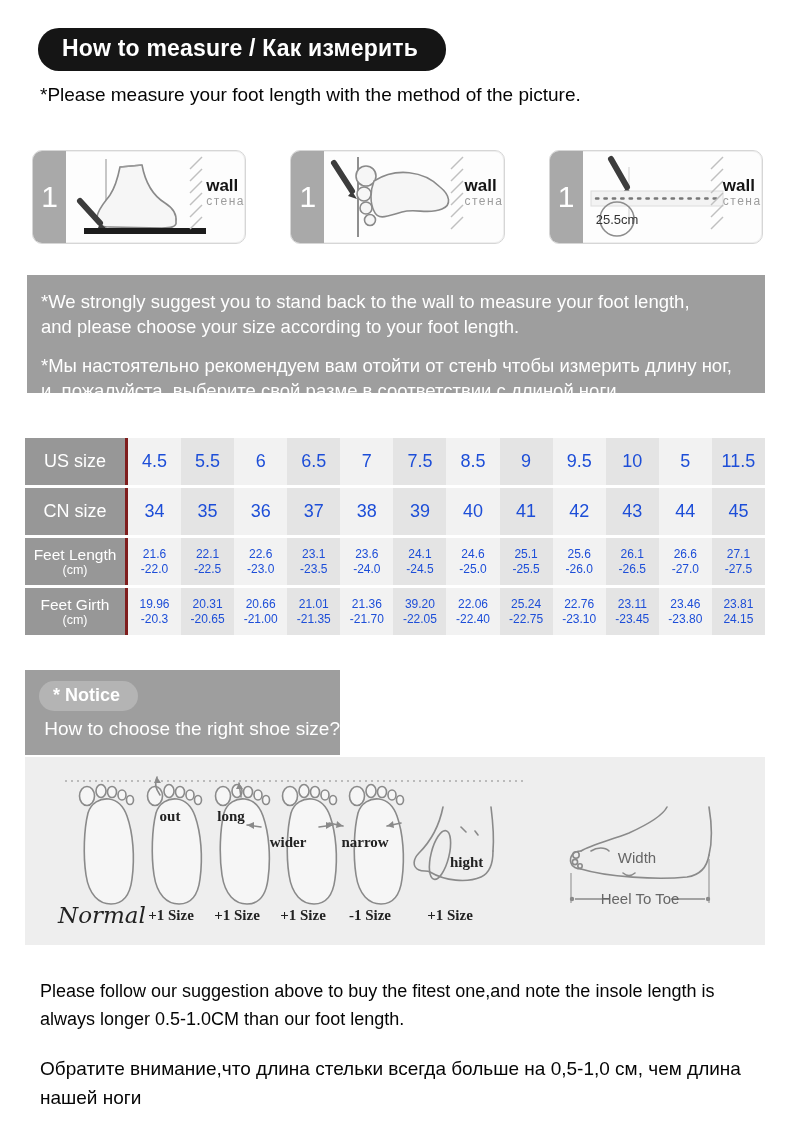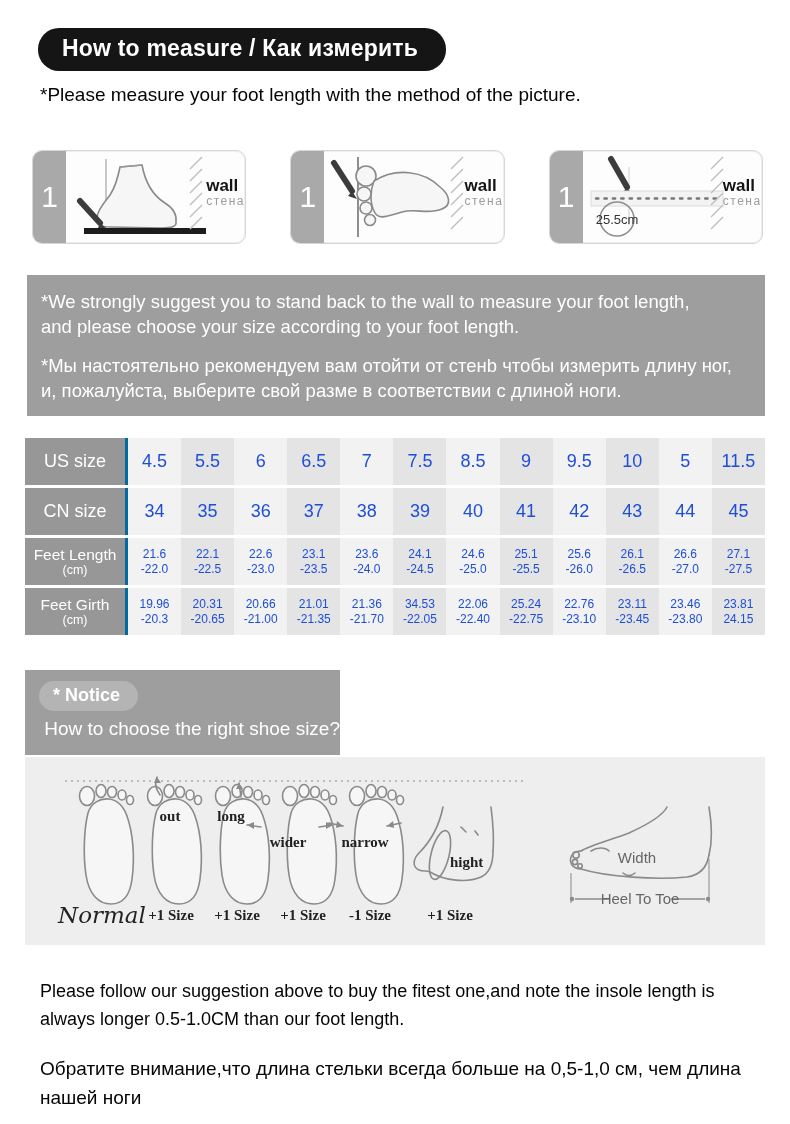--- a/index.html
+++ b/index.html
@@ -16,29 +16,29 @@
   .panel{width:215px;height:92px;background:#fdfdfd;border:1px solid #d6d6d6;
          border-radius:10px;display:flex;overflow:hidden;box-shadow:0 0 0 1px #eee inset;}
   .panel-band{width:33px;background:#a9a9a9;color:#fff;font-size:30px;
               display:flex;align-items:center;justify-content:center;flex:0 0 33px;}
   .panel-body{position:relative;flex:1;}
   .wall-label{position:absolute;right:3px;top:26px;text-align:left;line-height:1.05;}
   .wall-en{font-size:17px;font-weight:700;color:#141414;}
   .wall-ru{font-size:12px;color:#9d9d9d;letter-spacing:1.5px;}
 
   
-  .instruction-box{position:absolute;left:27px;top:275px;width:738px;height:141px;
+  .instruction-box{position:absolute;left:27px;top:275px;width:738px;height:118px;
                    background:#9e9e9e;color:#fff;box-sizing:border-box;padding:15px 14px;}
   .instruction-box p{margin:0 0 14px 0;font-size:18.5px;line-height:1.35;white-space:pre-line;}
 
   
   .size-table{position:absolute;left:25px;top:438px;width:740px;display:grid;
               grid-template-columns:103px repeat(12,1fr);grid-auto-rows:47px;row-gap:3px;}
   .th{background:#979797;color:#fff;display:flex;flex-direction:column;align-items:center;
-      justify-content:center;border-right:3px solid #0369a1;text-align:center;}
+      justify-content:center;border-right:3px solid #7f1d1d;text-align:center;}
   .th .main{font-size:18px;}
   .th.small .main{font-size:15.5px;}
   .th .sub{font-size:12.5px;line-height:1;}
   .td{display:flex;align-items:center;justify-content:center;text-align:center;
       white-space:pre-line;color:#1d4ed8;}
   .td.c-even{background:#f2f2f2;}
   .td.c-odd{background:#e4e4e4;}
   .row-0 .num,.td.fs-big{font-size:18px;}
   .td.fs-big{font-weight:400;}
   .td.fs-small{font-size:12px;font-weight:400;line-height:1.25;}
@@ -228,21 +228,21 @@
       <div class="td c-even fs-small">19.96
 -20.3</div>
       <div class="td c-odd fs-small">20.31
 -20.65</div>
       <div class="td c-even fs-small">20.66
 -21.00</div>
       <div class="td c-odd fs-small">21.01
 -21.35</div>
       <div class="td c-even fs-small">21.36
 -21.70</div>
-      <div class="td c-odd fs-small">34.53
+      <div class="td c-odd fs-small">39.20
 -22.05</div>
       <div class="td c-even fs-small">22.06
 -22.40</div>
       <div class="td c-odd fs-small">25.24
 -22.75</div>
       <div class="td c-even fs-small">22.76
 -23.10</div>
       <div class="td c-odd fs-small">23.11
 -23.45</div>
       <div class="td c-even fs-small">23.46

